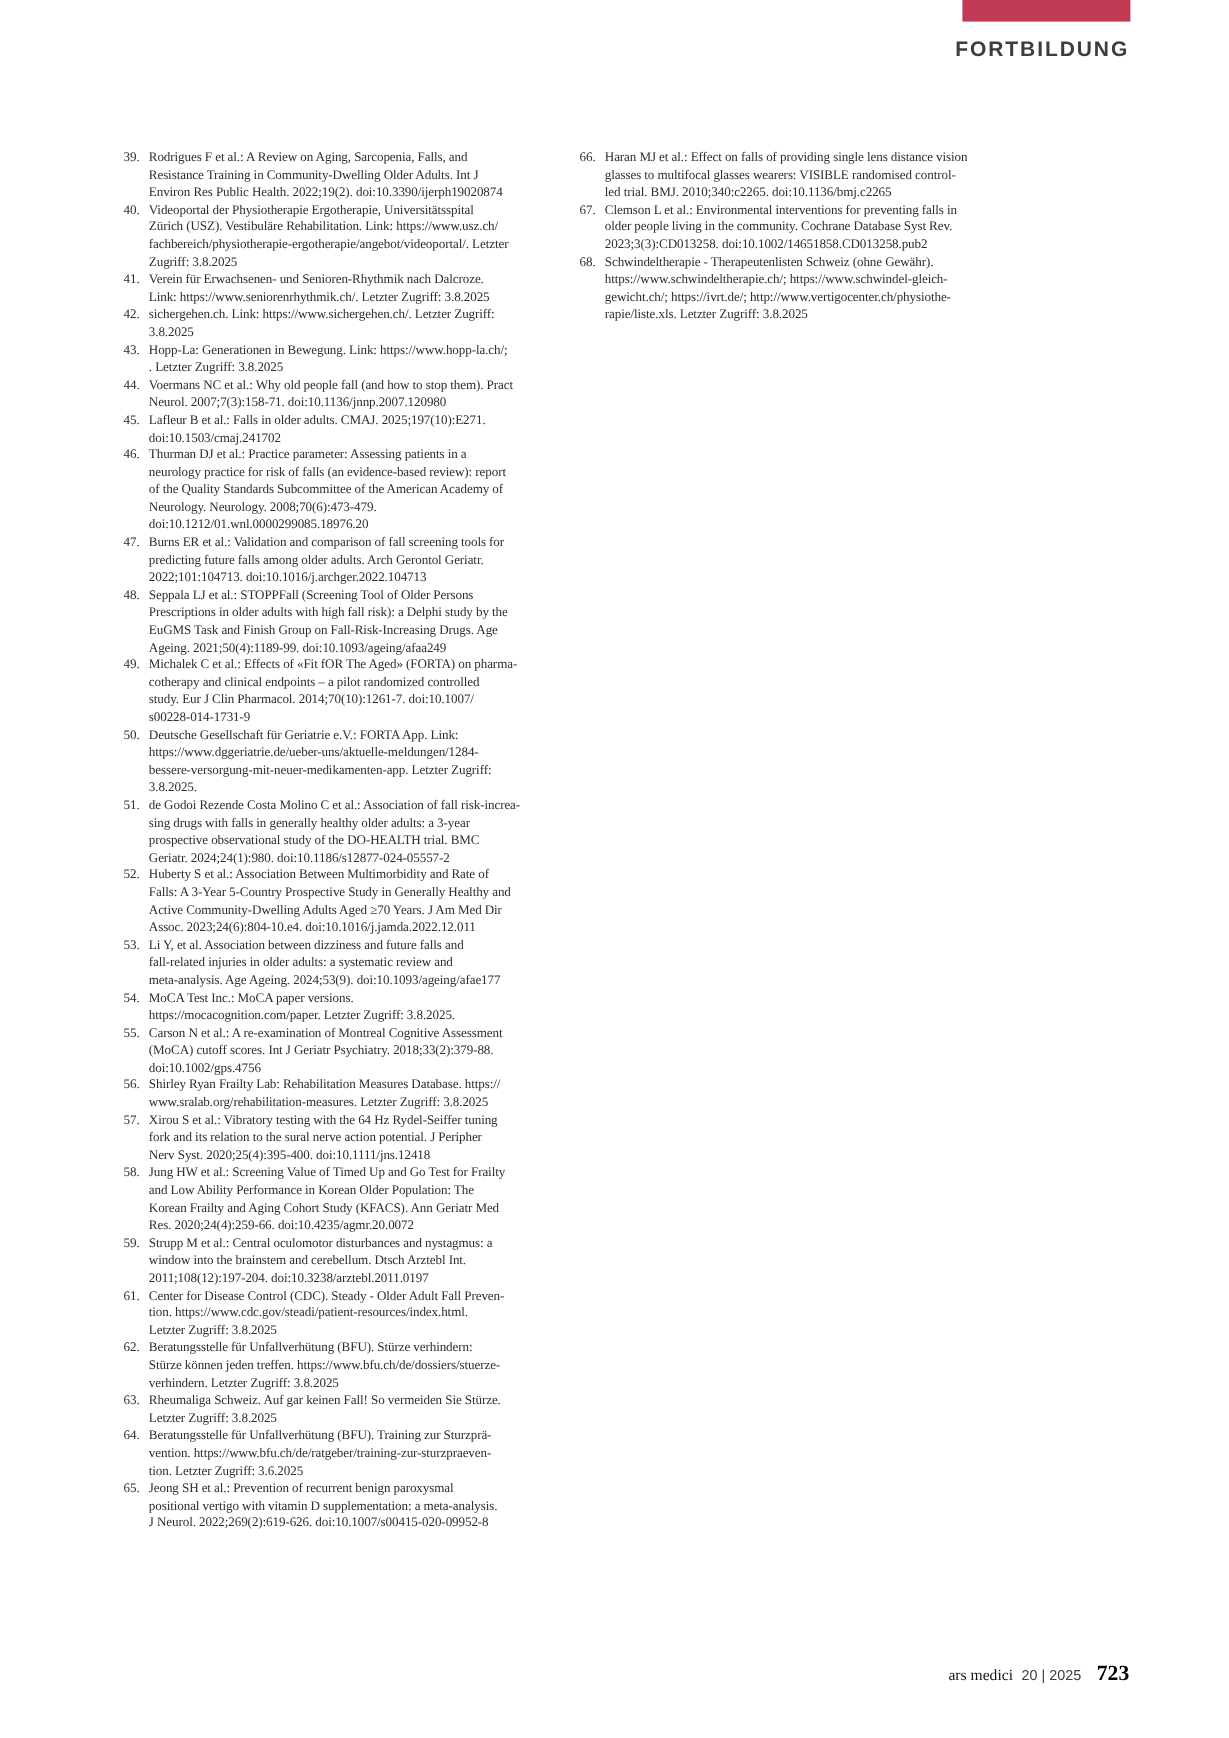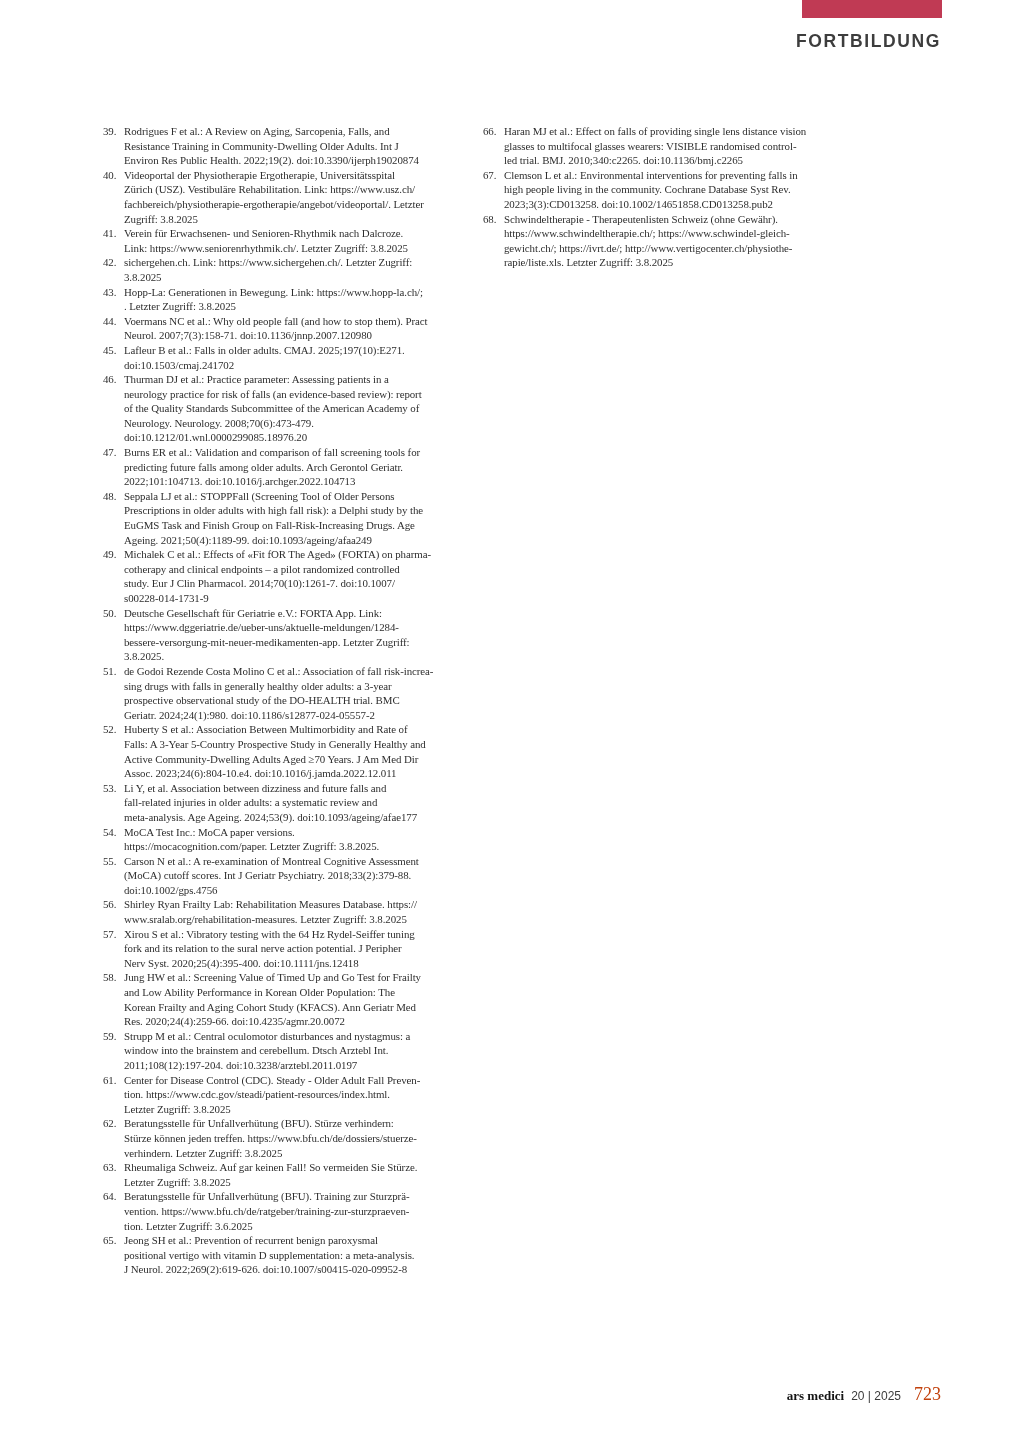--- a/index.html
+++ b/index.html
@@ -44,34 +44,34 @@
   .ref-lines { flex: 1 1 auto; min-width: 0; }
   .ref-line { white-space: nowrap; }
   .page-footer {
     position: absolute;
     top: 1384px; right: 83px;
     display: flex;
     align-items: baseline;
     white-space: nowrap;
   }
   .journal-name {
-    font-weight: 700;
+    font-weight: 400;
     font-size: 13px;
     color: #141414;
   }
   .issue-info {
     font-family: "Liberation Sans", "DejaVu Sans", sans-serif;
     font-size: 12px;
     color: #3c3c3c;
     margin-left: 7px;
   }
   .page-number {
-    font-weight: 400;
+    font-weight: 700;
     font-size: 18px;
-    color: #c2410c;
+    color: #000000;
     margin-left: 13px;
   }
 </style>
 </head>
 <body>
 
 <div class="accent-bar" style="background: rgb(192, 58, 84);"></div>
 
 <div class="header-title">FORTBILDUNG</div>
 
@@ -293,21 +293,21 @@
       <div class="ref-lines">
         <div class="ref-line">Haran MJ et al.: Effect on falls of providing single lens distance vision</div>
         <div class="ref-line">glasses to multifocal glasses wearers: VISIBLE randomised control-</div>
         <div class="ref-line">led trial. BMJ. 2010;340:c2265. doi:10.1136/bmj.c2265</div>
       </div>
     </div>
     <div class="ref-item">
       <div class="ref-num">67.</div>
       <div class="ref-lines">
         <div class="ref-line">Clemson L et al.: Environmental interventions for preventing falls in</div>
-        <div class="ref-line">high people living in the community. Cochrane Database Syst Rev.</div>
+        <div class="ref-line">older people living in the community. Cochrane Database Syst Rev.</div>
         <div class="ref-line">2023;3(3):CD013258. doi:10.1002/14651858.CD013258.pub2</div>
       </div>
     </div>
     <div class="ref-item">
       <div class="ref-num">68.</div>
       <div class="ref-lines">
         <div class="ref-line">Schwindeltherapie - Therapeutenlisten Schweiz (ohne Gewähr).</div>
         <div class="ref-line">https://www.schwindeltherapie.ch/; https://www.schwindel-gleich-</div>
         <div class="ref-line">gewicht.ch/; https://ivrt.de/; http://www.vertigocenter.ch/physiothe-</div>
         <div class="ref-line">rapie/liste.xls. Letzter Zugriff: 3.8.2025</div>

